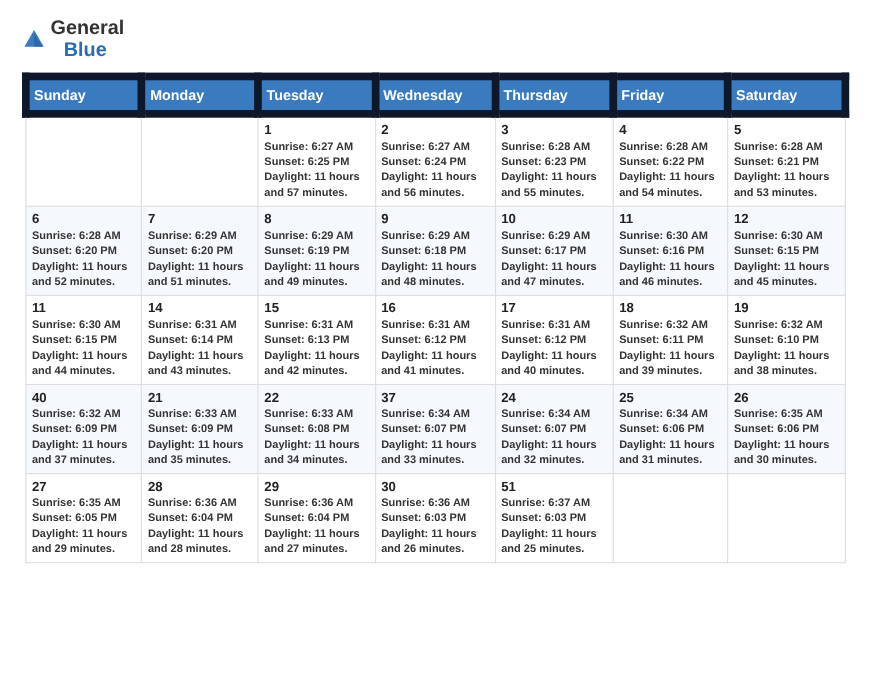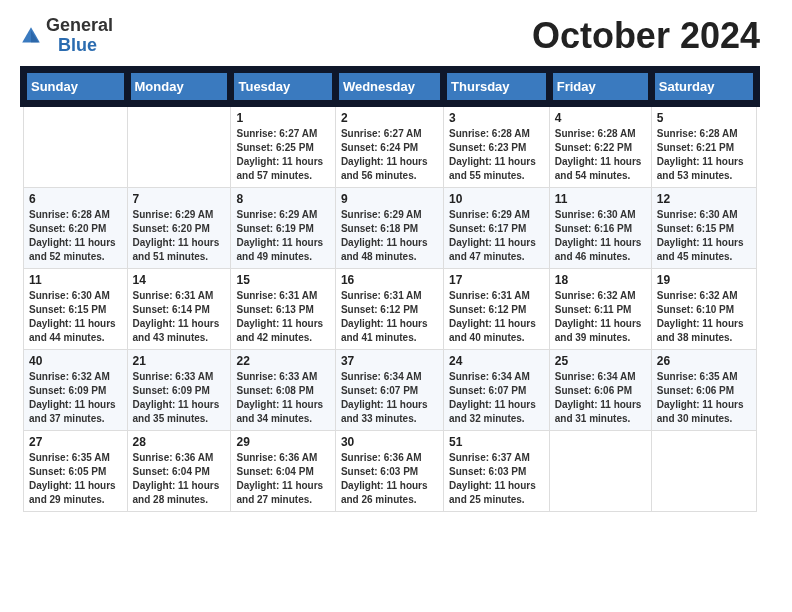--- a/index.html
+++ b/index.html
@@ -6,21 +6,21 @@
     body {
       font-family: Arial, sans-serif;
       background: #fff;
       width: 792px;
       min-height: 612px;
     }
     .page {
       width: 792px;
       min-height: 612px;
       background: #fff;
-      padding: 16px 32px 16px 20px;
+      padding: 16px 20px 16px 20px;
     }
     .header {
       display: flex;
       justify-content: space-between;
       align-items: flex-start;
       margin-bottom: 10px;
     }
     .logo {
       display: flex;
       align-items: center;
@@ -109,21 +109,20 @@
       <svg class="logo-icon" viewBox="0 0 40 40" xmlns="http://www.w3.org/2000/svg">
         <polygon points="20,4 36,32 4,32" fill="#3a7abf"></polygon>
         <polygon points="20,10 34,32 20,32" fill="#1a4a8a" opacity="0.4"></polygon>
       </svg>
       <div>
         <span class="logo-text-general">General</span><br>
         <span class="logo-text-blue">Blue</span>
       </div>
     </div>
     <div class="title-block">
-      <div class="title-month">October 2024</div>
     </div>
   </div>
 
   <table class="calendar">
     <thead>
       <tr>
         <th>Sunday</th>
         <th>Monday</th>
         <th>Tuesday</th>
         <th>Wednesday</th>

